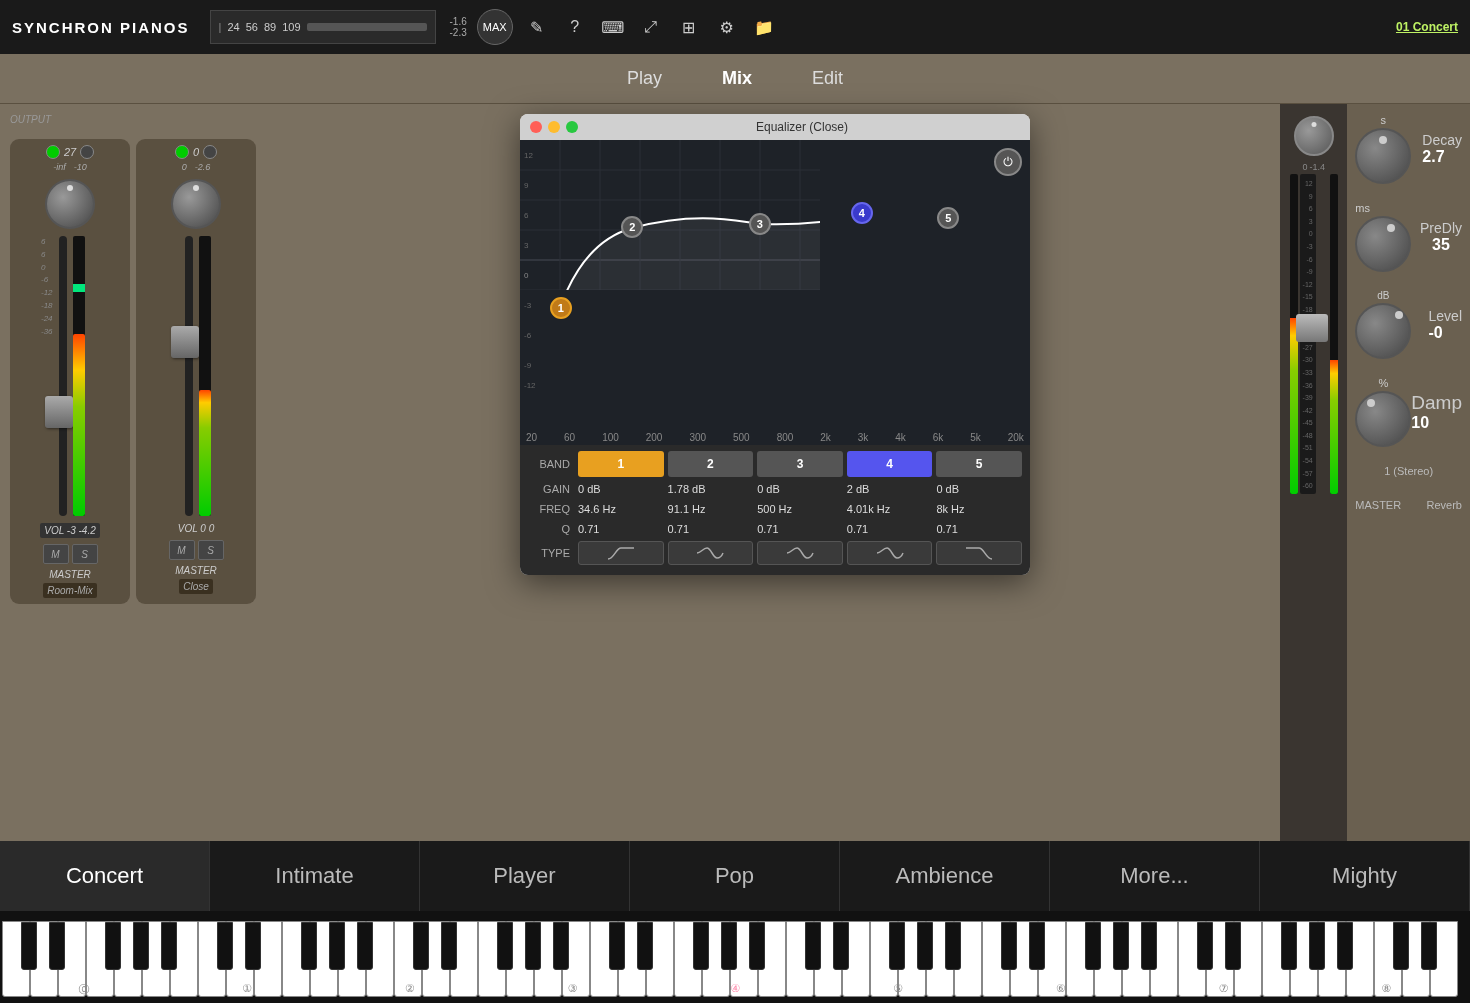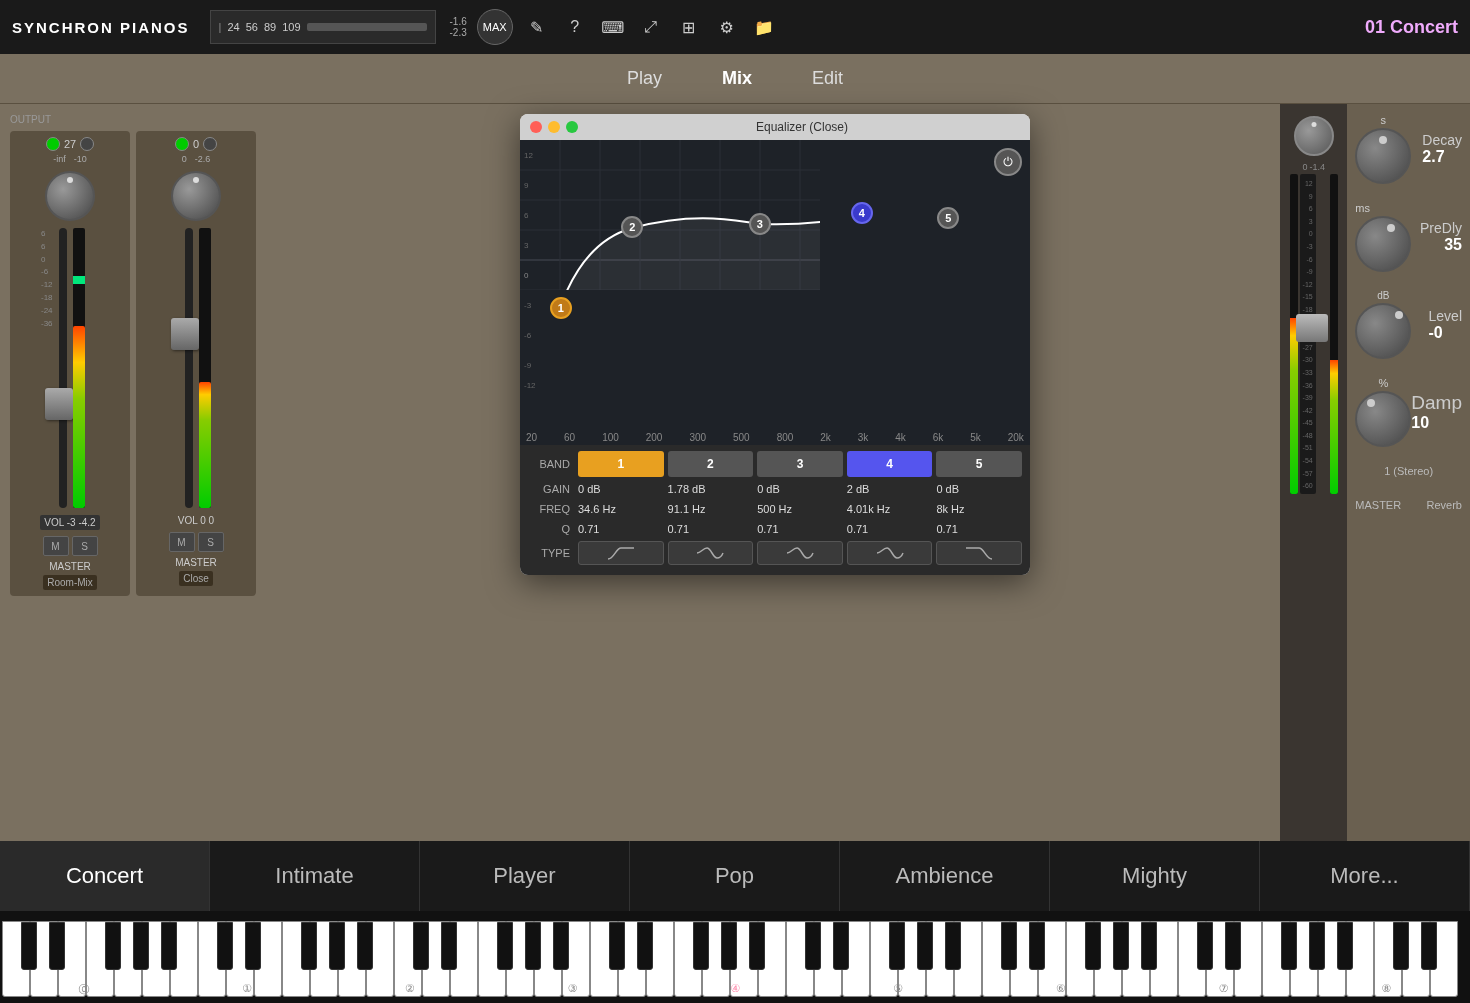--- a/index.html
+++ b/index.html
@@ -73,23 +73,24 @@
       height: 28px;
       display: flex;
       align-items: center;
       justify-content: center;
       cursor: pointer;
       color: #ccc;
       font-size: 16px;
     }
     .preset-name {
       margin-left: auto;
-      font-size: 18px;
-      color: #f0abfc;
+      font-size: 12px;
+      color: #bef264;
       font-weight: bold;
+      text-decoration: underline;
     }
 
     
     .nav-tabs {
       display: flex;
       justify-content: center;
       align-items: center;
       gap: 60px;
       background: #7a7060;
       padding: 14px 0;
@@ -111,30 +112,31 @@
       height: calc(1003px - 54px - 52px - 70px - 60px - 30px);
       background: #7a7060;
     }
 
     
     .left-panel {
       width: 270px;
       padding: 10px;
       display: flex;
       flex-direction: column;
-      gap: 4px;
+      gap: 12px;
+      font-style: italic;
     }
     .channel-strip {
       display: flex;
       gap: 6px;
     }
     .channel {
       width: 120px;
       background: #5a5040;
-      border-radius: 4px;
+      border-radius: 9px;
       padding: 6px;
       display: flex;
       flex-direction: column;
       align-items: center;
       gap: 3px;
     }
     .channel-header {
       display: flex;
       align-items: center;
       gap: 4px;
@@ -744,21 +746,21 @@
         </div>
       </div>
 
       <div class="knob-row-inline">
         <div style="display:flex;flex-direction:column;align-items:flex-start">
           <div style="font-size:11px;color:#ccc;margin-bottom:2px">ms</div>
           <div class="knob">
             <div style="width:8px;height:8px;background:#ccc;border-radius:50%;position:absolute;top:6px;left:30px"></div>
           </div>
         </div>
-        <div style="display:flex;flex-direction:column;align-items:flex-end">
+        <div style="display:flex;flex-direction:column;align-items:center">
           <span style="font-size:14px;color:#ccc">PreDly</span>
           <span style="font-size:16px;color:#fff;font-weight:bold">35</span>
         </div>
       </div>
 
       <div class="knob-row-inline">
         <div style="display:flex;flex-direction:column;align-items:center">
           <div style="font-size:10px;color:#ccc;margin-bottom:2px">dB</div>
           <div class="knob">
             <div style="width:8px;height:8px;background:#ccc;border-radius:50%;position:absolute;top:6px;right:6px"></div>
@@ -792,22 +794,22 @@
     </div>
   </div>
 </div>
 
 <div class="preset-bar">
   <div class="preset-item active">Concert</div>
   <div class="preset-item">Intimate</div>
   <div class="preset-item">Player</div>
   <div class="preset-item">Pop</div>
   <div class="preset-item">Ambience</div>
+  <div class="preset-item">More...</div>
   <div class="preset-item">Mighty</div>
-  <div class="preset-item">More...</div>
 </div>
 
 <div class="piano-keyboard">
   <div style="display:flex;position:relative;width:100%;height:80px;overflow:hidden">
 
     <div id="piano-keys" style="display:flex;position:relative;width:100%;height:80px">
     <div style="width: 28px; height: 76px; background: rgb(255, 255, 255); border: 1px solid rgb(136, 136, 136); border-radius: 0px 0px 3px 3px; position: relative; flex-shrink: 0; cursor: pointer; box-sizing: border-box;">
           <div style="width: 16px; height: 48px; background: rgb(17, 17, 17); border: 1px solid rgb(51, 51, 51); border-radius: 0px 0px 3px 3px; position: absolute; z-index: 2; cursor: pointer; right: -8px; top: 0px;"></div>
         </div>
         <div style="width: 28px; height: 76px; background: rgb(255, 255, 255); border: 1px solid rgb(136, 136, 136); border-radius: 0px 0px 3px 3px; position: relative; flex-shrink: 0; cursor: pointer; box-sizing: border-box;">

